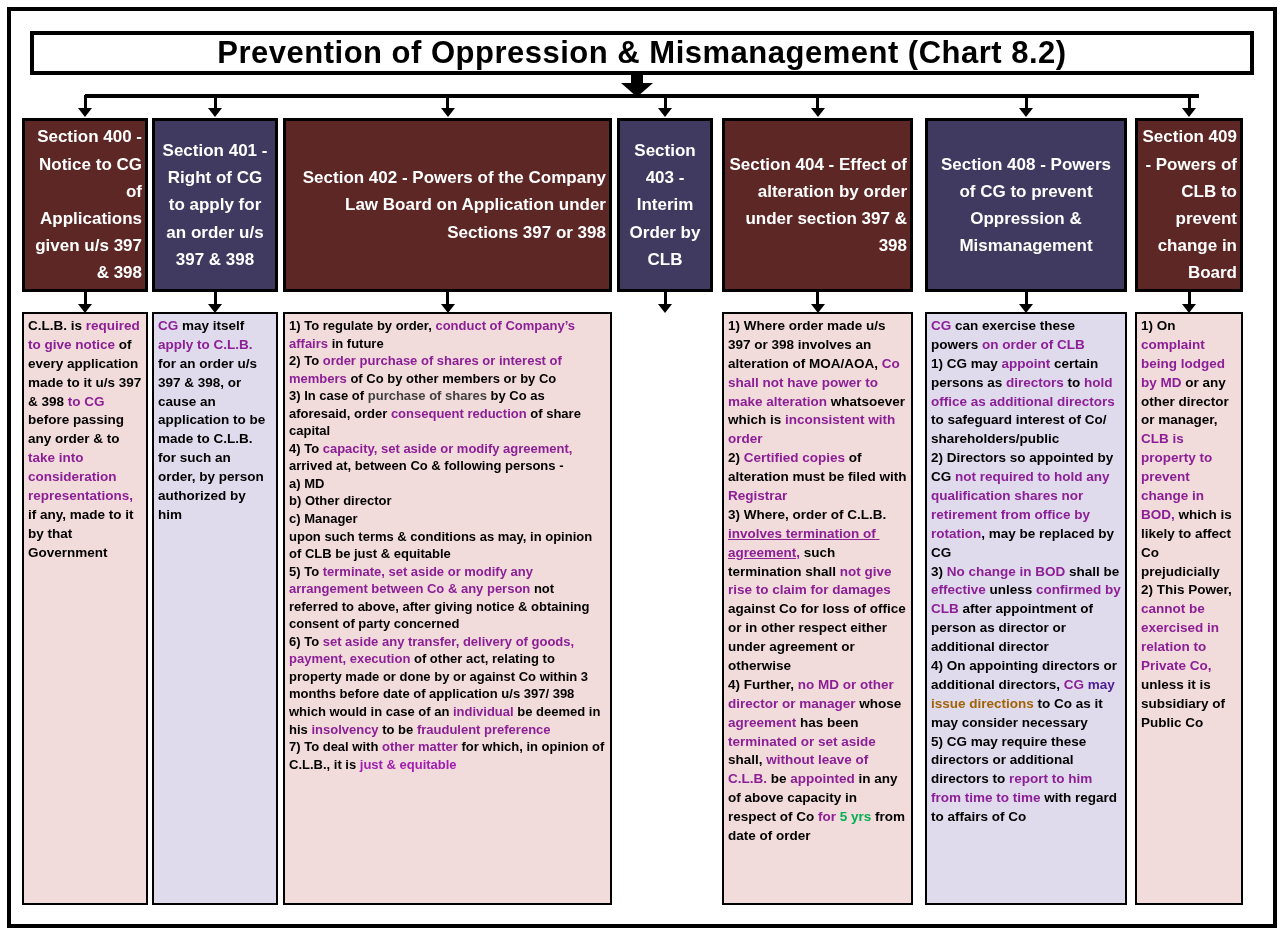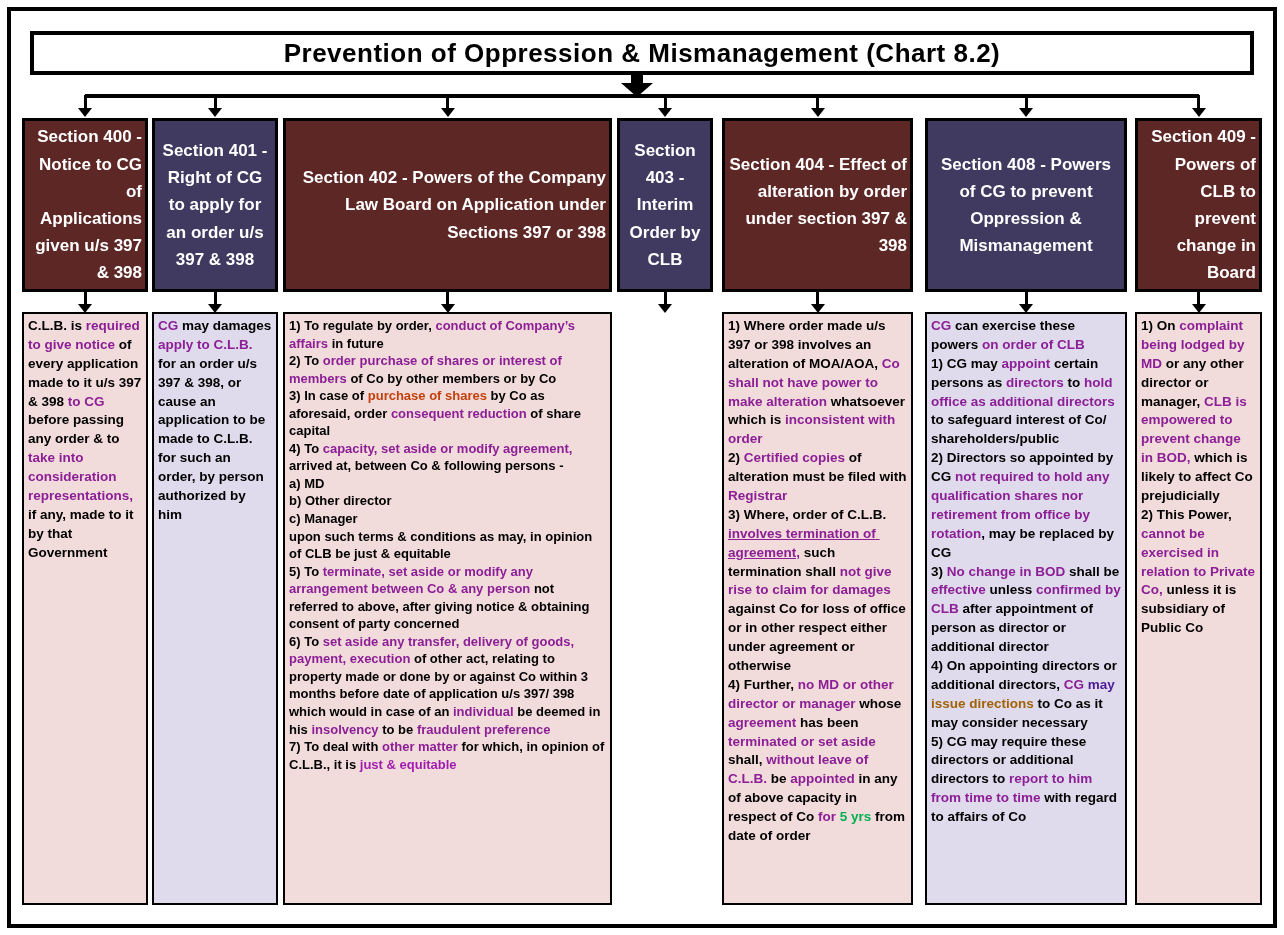--- a/index.html
+++ b/index.html
@@ -4,21 +4,21 @@
 <style>
   html,body { margin:0; padding:0; background:#ffffff; }
   body { font-family:"Liberation Sans", sans-serif; font-weight:bold; }
   .page { position:relative; width:1284px; height:935px; background:#fff; overflow:hidden; }
   .frame { position:absolute; left:7px; top:7px; right:7px; bottom:7px; border:4px solid #000; }
 
   .titlebox {
     position:absolute; left:30px; top:31px; width:1224px; height:44px;
     box-sizing:border-box; border:4px solid #000; background:#fff;
     display:flex; align-items:center; justify-content:center;
-    font-size:26px; color:#000; letter-spacing:0.5px; white-space:nowrap;
+    font-size:31px; color:#000; letter-spacing:0.5px; white-space:nowrap;
   }
 
   .hline { position:absolute; top:94px; left:85px; width:1114px; height:4px; background:#000; }
 
   .bigarrow { position:absolute; left:637px; top:72px; transform:translateX(-50%); }
   .bigarrow .bstem { width:12px; height:11px; background:#000; margin:0 auto; }
   .bigarrow .bhead { width:0; height:0; border-left:16px solid transparent; border-right:16px solid transparent; border-top:14px solid #000; }
 
   .col { position:absolute; top:0; height:935px; }
 
@@ -77,36 +77,36 @@
   <div class="col" style="left:152px;width:126px;">
     <div class="arr top">
         <div class="stem"></div>
         <div class="head"></div>
       </div>
     <div class="hdr purple">Section 401 - Right of CG to apply for an order u/s 397 &amp; 398</div>
     <div class="arr mid">
         <div class="stem"></div>
         <div class="head"></div>
       </div>
-    <div class="body lav"><span style="color: rgb(140, 30, 150);">CG</span><span style="color: rgb(0, 0, 0);"> may damages </span><span style="color: rgb(140, 30, 150);">apply to C.L.B.</span><span style="color: rgb(0, 0, 0);"> for an order u/s 397 &amp; 398, or cause an application to be made to C.L.B. for such an order, by person authorized by him</span></div>
+    <div class="body lav"><span style="color: rgb(140, 30, 150);">CG</span><span style="color: rgb(0, 0, 0);"> may itself </span><span style="color: rgb(140, 30, 150);">apply to C.L.B.</span><span style="color: rgb(0, 0, 0);"> for an order u/s 397 &amp; 398, or cause an application to be made to C.L.B. for such an order, by person authorized by him</span></div>
   </div>
 
   <div class="col" style="left:283px;width:329px;">
     <div class="arr top">
         <div class="stem"></div>
         <div class="head"></div>
       </div>
     <div class="hdr maroon">Section 402 - Powers of the Company Law Board on Application under Sections 397 or 398</div>
     <div class="arr mid">
         <div class="stem"></div>
         <div class="head"></div>
       </div>
     <div class="body pink small"><span style="color: rgb(0, 0, 0);">1) To regulate by order, </span><span style="color: rgb(140, 30, 150);">conduct of Company’s affairs</span><span style="color: rgb(0, 0, 0);"> in future
 2) To </span><span style="color: rgb(140, 30, 150);">order purchase of shares or interest of members</span><span style="color: rgb(0, 0, 0);"> of Co by other members or by Co
-3) In case of </span><span style="color: #c2410c;">purchase of shares</span><span style="color: rgb(0, 0, 0);"> by Co as aforesaid, order </span><span style="color: rgb(140, 30, 150);">consequent reduction</span><span style="color: rgb(0, 0, 0);"> of share capital
+3) In case of </span><span style="color: #404040;">purchase of shares</span><span style="color: rgb(0, 0, 0);"> by Co as aforesaid, order </span><span style="color: rgb(140, 30, 150);">consequent reduction</span><span style="color: rgb(0, 0, 0);"> of share capital
 4) To </span><span style="color: rgb(140, 30, 150);">capacity, set aside or modify agreement,</span><span style="color: rgb(0, 0, 0);"> arrived at, between Co &amp; following persons -
 a) MD
 b) Other director
 c) Manager
 upon such terms &amp; conditions as may, in opinion of CLB be just &amp; equitable
 5) To </span><span style="color: rgb(140, 30, 150);">terminate, set aside or modify any arrangement between Co &amp; any person</span><span style="color: rgb(0, 0, 0);"> not referred to above, after giving notice &amp; obtaining consent of party concerned
 6) To </span><span style="color: rgb(140, 30, 150);">set aside any transfer, delivery of goods, payment, execution</span><span style="color: rgb(0, 0, 0);"> of other act, relating to property made or done by or against Co within 3 months before date of application u/s 397/ 398 which would in case of an </span><span style="color: rgb(140, 30, 150);">individual</span><span style="color: rgb(0, 0, 0);"> be deemed in his </span><span style="color: rgb(140, 30, 150);">insolvency</span><span style="color: rgb(0, 0, 0);"> to be </span><span style="color: rgb(140, 30, 150);">fraudulent preference</span><span style="color: rgb(0, 0, 0);">
 7) To deal with </span><span style="color: rgb(140, 30, 150);">other matter</span><span style="color: rgb(0, 0, 0);"> for which, in opinion of C.L.B., it is </span><span style="color: #a21caf;">just &amp; equitable</span></div>
   </div>
 
@@ -149,26 +149,26 @@
         <div class="head"></div>
       </div>
     <div class="body lav"><span style="color: rgb(140, 30, 150);">CG</span><span style="color: rgb(0, 0, 0);"> can exercise these powers </span><span style="color: rgb(140, 30, 150);">on order of CLB</span><span style="color: rgb(0, 0, 0);">
 1) CG may </span><span style="color: rgb(140, 30, 150);">appoint</span><span style="color: rgb(0, 0, 0);"> certain persons as </span><span style="color: rgb(140, 30, 150);">directors</span><span style="color: rgb(0, 0, 0);"> to </span><span style="color: rgb(140, 30, 150);">hold office as additional directors</span><span style="color: rgb(0, 0, 0);"> to safeguard interest of Co/ shareholders/public
 2) Directors so appointed by CG </span><span style="color: rgb(140, 30, 150);">not required to hold any qualification shares nor retirement from office by rotation</span><span style="color: rgb(0, 0, 0);">, may be replaced by CG
 3) </span><span style="color: rgb(140, 30, 150);">No change in BOD</span><span style="color: rgb(0, 0, 0);"> shall be </span><span style="color: rgb(140, 30, 150);">effective</span><span style="color: rgb(0, 0, 0);"> unless </span><span style="color: rgb(140, 30, 150);">confirmed by CLB</span><span style="color: rgb(0, 0, 0);"> after appointment of person as director or additional director
 4) On appointing directors or additional directors, </span><span style="color: rgb(140, 30, 150);">CG</span><span style="color: #4c1d95;"> may </span><span style="color: #a16207;">issue directions</span><span style="color: rgb(0, 0, 0);"> to Co as it may consider necessary
 5) CG may require these directors or additional directors to </span><span style="color: rgb(140, 30, 150);">report to him from time to time</span><span style="color: rgb(0, 0, 0);"> with regard to affairs of Co</span></div>
   </div>
 
-  <div class="col" style="left:1135px;width:127px;">
+  <div class="col" style="left:1135px;width:108px;">
     <div class="arr top">
         <div class="stem"></div>
         <div class="head"></div>
       </div>
     <div class="hdr maroon">Section 409 - Powers of CLB to prevent change in Board</div>
     <div class="arr mid">
         <div class="stem"></div>
         <div class="head"></div>
       </div>
-    <div class="body pink"><span style="color: rgb(0, 0, 0);">1) On </span><span style="color: rgb(140, 30, 150);">complaint being lodged by MD</span><span style="color: rgb(0, 0, 0);"> or any other director or manager, </span><span style="color: rgb(140, 30, 150);">CLB is empowered to prevent change in BOD,</span><span style="color: rgb(0, 0, 0);"> which is likely to affect Co prejudicially
+    <div class="body pink"><span style="color: rgb(0, 0, 0);">1) On </span><span style="color: rgb(140, 30, 150);">complaint being lodged by MD</span><span style="color: rgb(0, 0, 0);"> or any other director or manager, </span><span style="color: rgb(140, 30, 150);">CLB is property to prevent change in BOD,</span><span style="color: rgb(0, 0, 0);"> which is likely to affect Co prejudicially
 2) This Power, </span><span style="color: rgb(140, 30, 150);">cannot be exercised in relation to Private Co,</span><span style="color: rgb(0, 0, 0);"> unless it is subsidiary of Public Co</span></div>
   </div>
 </div>
 
 </body></html>

